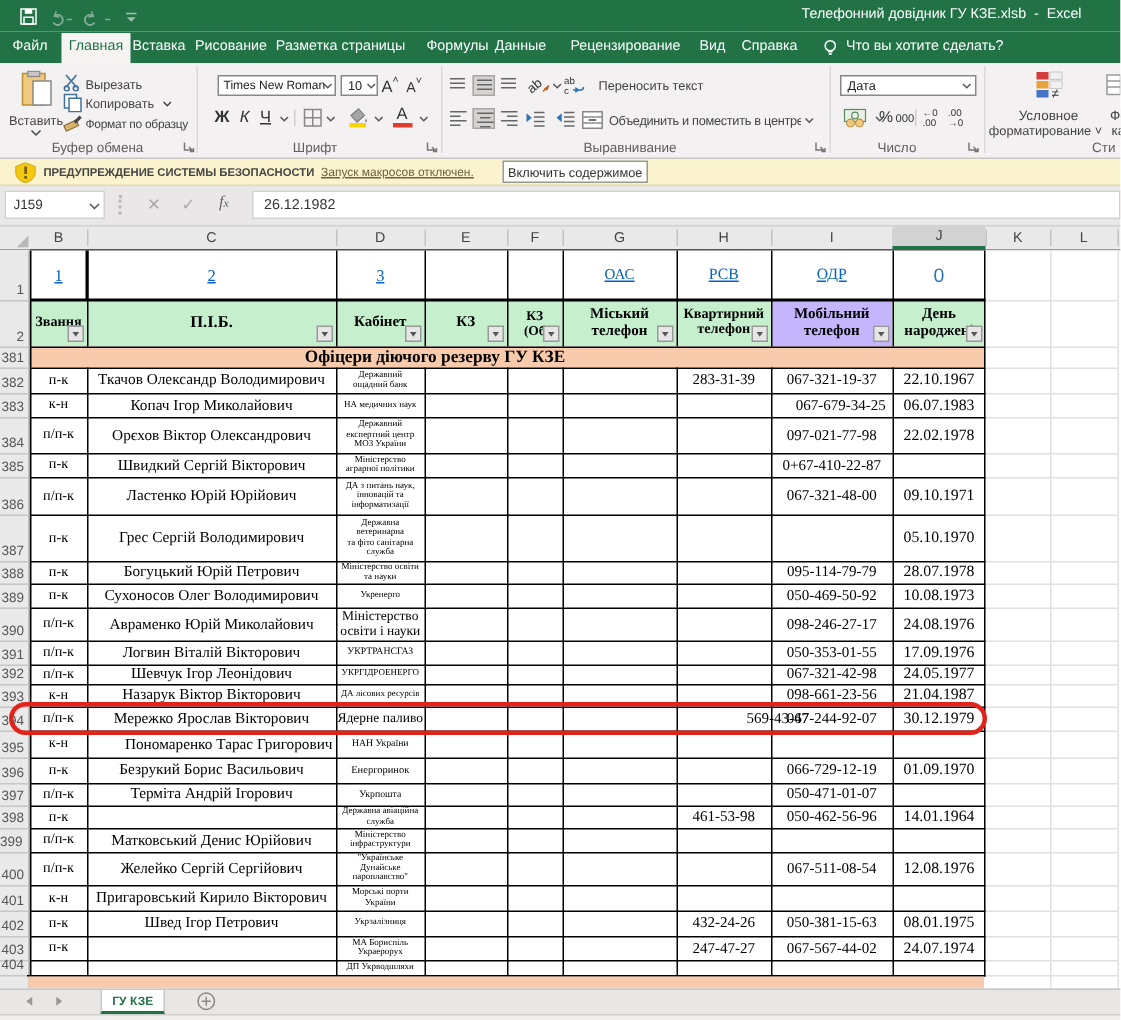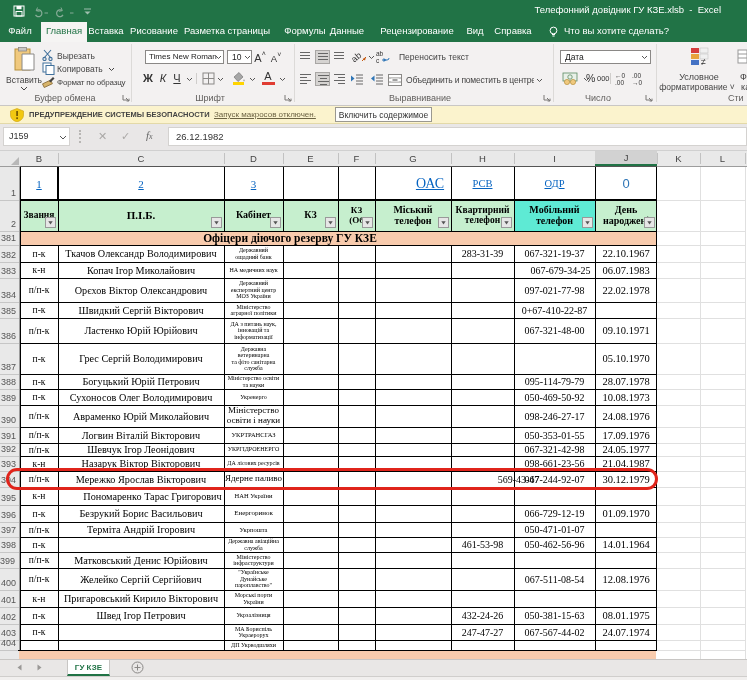--- a/index.html
+++ b/index.html
@@ -378,21 +378,21 @@
 <div class="a" style="left:20px;top:167px;width:637px;height:33px;background:#fff"></div>
 <div class="a ctr ser" style="left:20px;top:167px;width:38px;height:33px;font-size:11px;color:#000;box-sizing:border-box;overflow:hidden;">
       <span style="color:#0563c1;text-decoration:underline">1</span>
     </div>
 <div class="a ctr ser" style="left:58px;top:167px;width:166px;height:33px;font-size:11px;color:#000;box-sizing:border-box;overflow:hidden;">
       <span style="color:#0563c1;text-decoration:underline">2</span>
     </div>
 <div class="a ctr ser" style="left:224px;top:167px;width:59px;height:33px;font-size:11px;color:#000;box-sizing:border-box;overflow:hidden;">
       <span style="color:#0563c1;text-decoration:underline">3</span>
     </div>
-<div class="a ctr ser" style="left:392px;top:167px;width:76px;height:33px;font-size:14px;color:#000;box-sizing:border-box;overflow:hidden;">
+<div class="a ctr ser" style="left:375px;top:167px;width:76px;height:33px;font-size:10px;color:#000;box-sizing:border-box;overflow:hidden;">
       <span style="color:#0563c1;text-decoration:underline">ОАС</span>
     </div>
 <div class="a ctr ser" style="left:514px;top:167px;width:81px;height:33px;font-size:10.5px;color:#000;box-sizing:border-box;overflow:hidden;">
       <span style="color:#0563c1;text-decoration:underline">ОДР</span>
     </div>
 <div class="a ctr ser" style="left:451px;top:167px;width:63px;height:33px;font-size:10.5px;color:#000;box-sizing:border-box;overflow:hidden;">
       <span style="color:#0563c1;text-decoration:underline">РСВ</span>
     </div>
 <div class="a ctr" style="left:595px;top:167px;width:62px;height:33px;font-size:13px;color:#000;box-sizing:border-box;overflow:hidden;">
       <span style="color:#2e75b6">0</span>
@@ -432,21 +432,21 @@
       <svg width="5" height="4" viewBox="0 0 5 4">
         <path d="M0.3 0.3 h4.4 l-2.2 3.2 z" fill="#555"></path>
       </svg>
     </div>
 <div class="a ctr ser" style="left:451px;top:200px;width:63px;height:31px;font-size:9.5px;font-weight:bold;background:#c6efce;line-height:1.05;color:#000;box-sizing:border-box;overflow:hidden;">Квартирний<br>телефон</div>
 <div class="a ctr" style="left:501px;top:217px;width:11px;height:11px;background:#e6e6e6;border:1px solid #999;box-sizing:border-box">
       <svg width="5" height="4" viewBox="0 0 5 4">
         <path d="M0.3 0.3 h4.4 l-2.2 3.2 z" fill="#555"></path>
       </svg>
     </div>
-<div class="a ctr ser" style="left:514px;top:200px;width:81px;height:31px;font-size:10px;font-weight:bold;background:#5eead4;line-height:1.05;color:#000;box-sizing:border-box;overflow:hidden;">Мобільний<br>телефон</div>
+<div class="a ctr ser" style="left:514px;top:200px;width:81px;height:31px;font-size:10px;font-weight:bold;background:#c4b5fd;line-height:1.05;color:#000;box-sizing:border-box;overflow:hidden;">Мобільний<br>телефон</div>
 <div class="a ctr" style="left:582px;top:217px;width:11px;height:11px;background:#e6e6e6;border:1px solid #999;box-sizing:border-box">
       <svg width="5" height="4" viewBox="0 0 5 4">
         <path d="M0.3 0.3 h4.4 l-2.2 3.2 z" fill="#555"></path>
       </svg>
     </div>
 <div class="a ctr ser" style="left:595px;top:200px;width:62px;height:31px;font-size:10px;font-weight:bold;background:#c6efce;line-height:1.05;color:#000;box-sizing:border-box;overflow:hidden;">День<br>народжені</div>
 <div class="a ctr" style="left:644px;top:217px;width:11px;height:11px;background:#e6e6e6;border:1px solid #999;box-sizing:border-box">
       <svg width="5" height="4" viewBox="0 0 5 4">
         <path d="M0.3 0.3 h4.4 l-2.2 3.2 z" fill="#555"></path>
       </svg>

